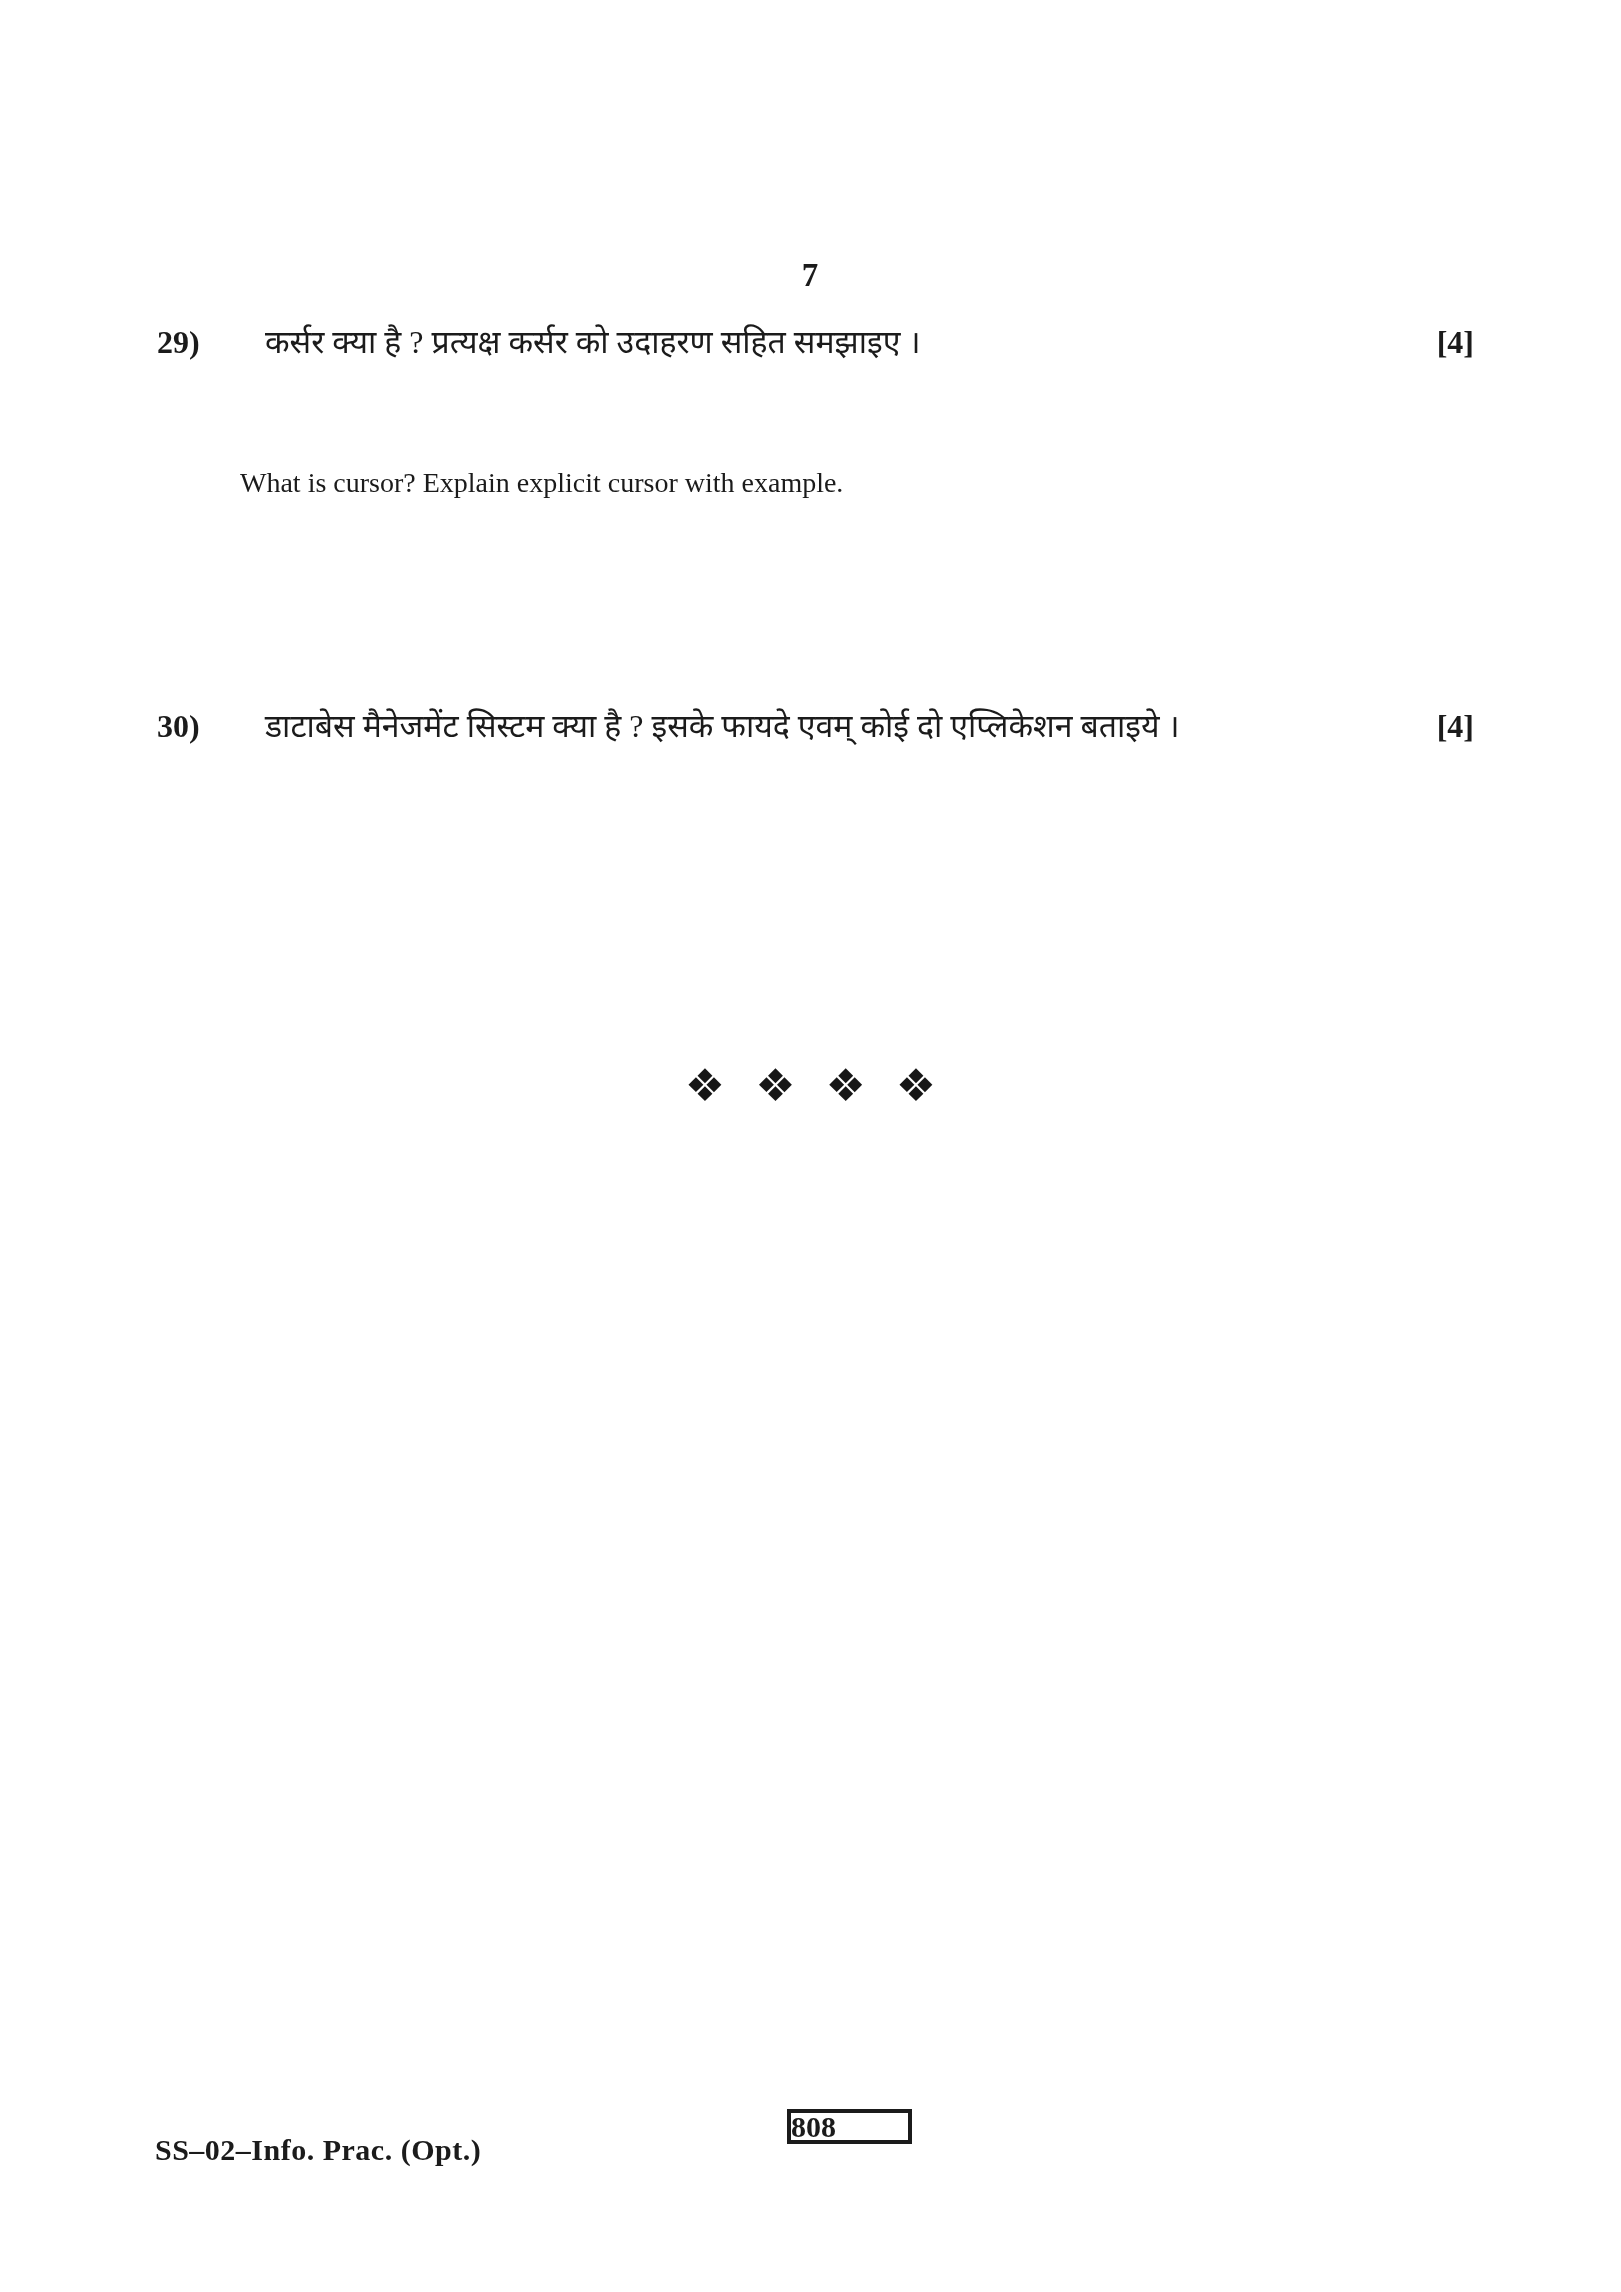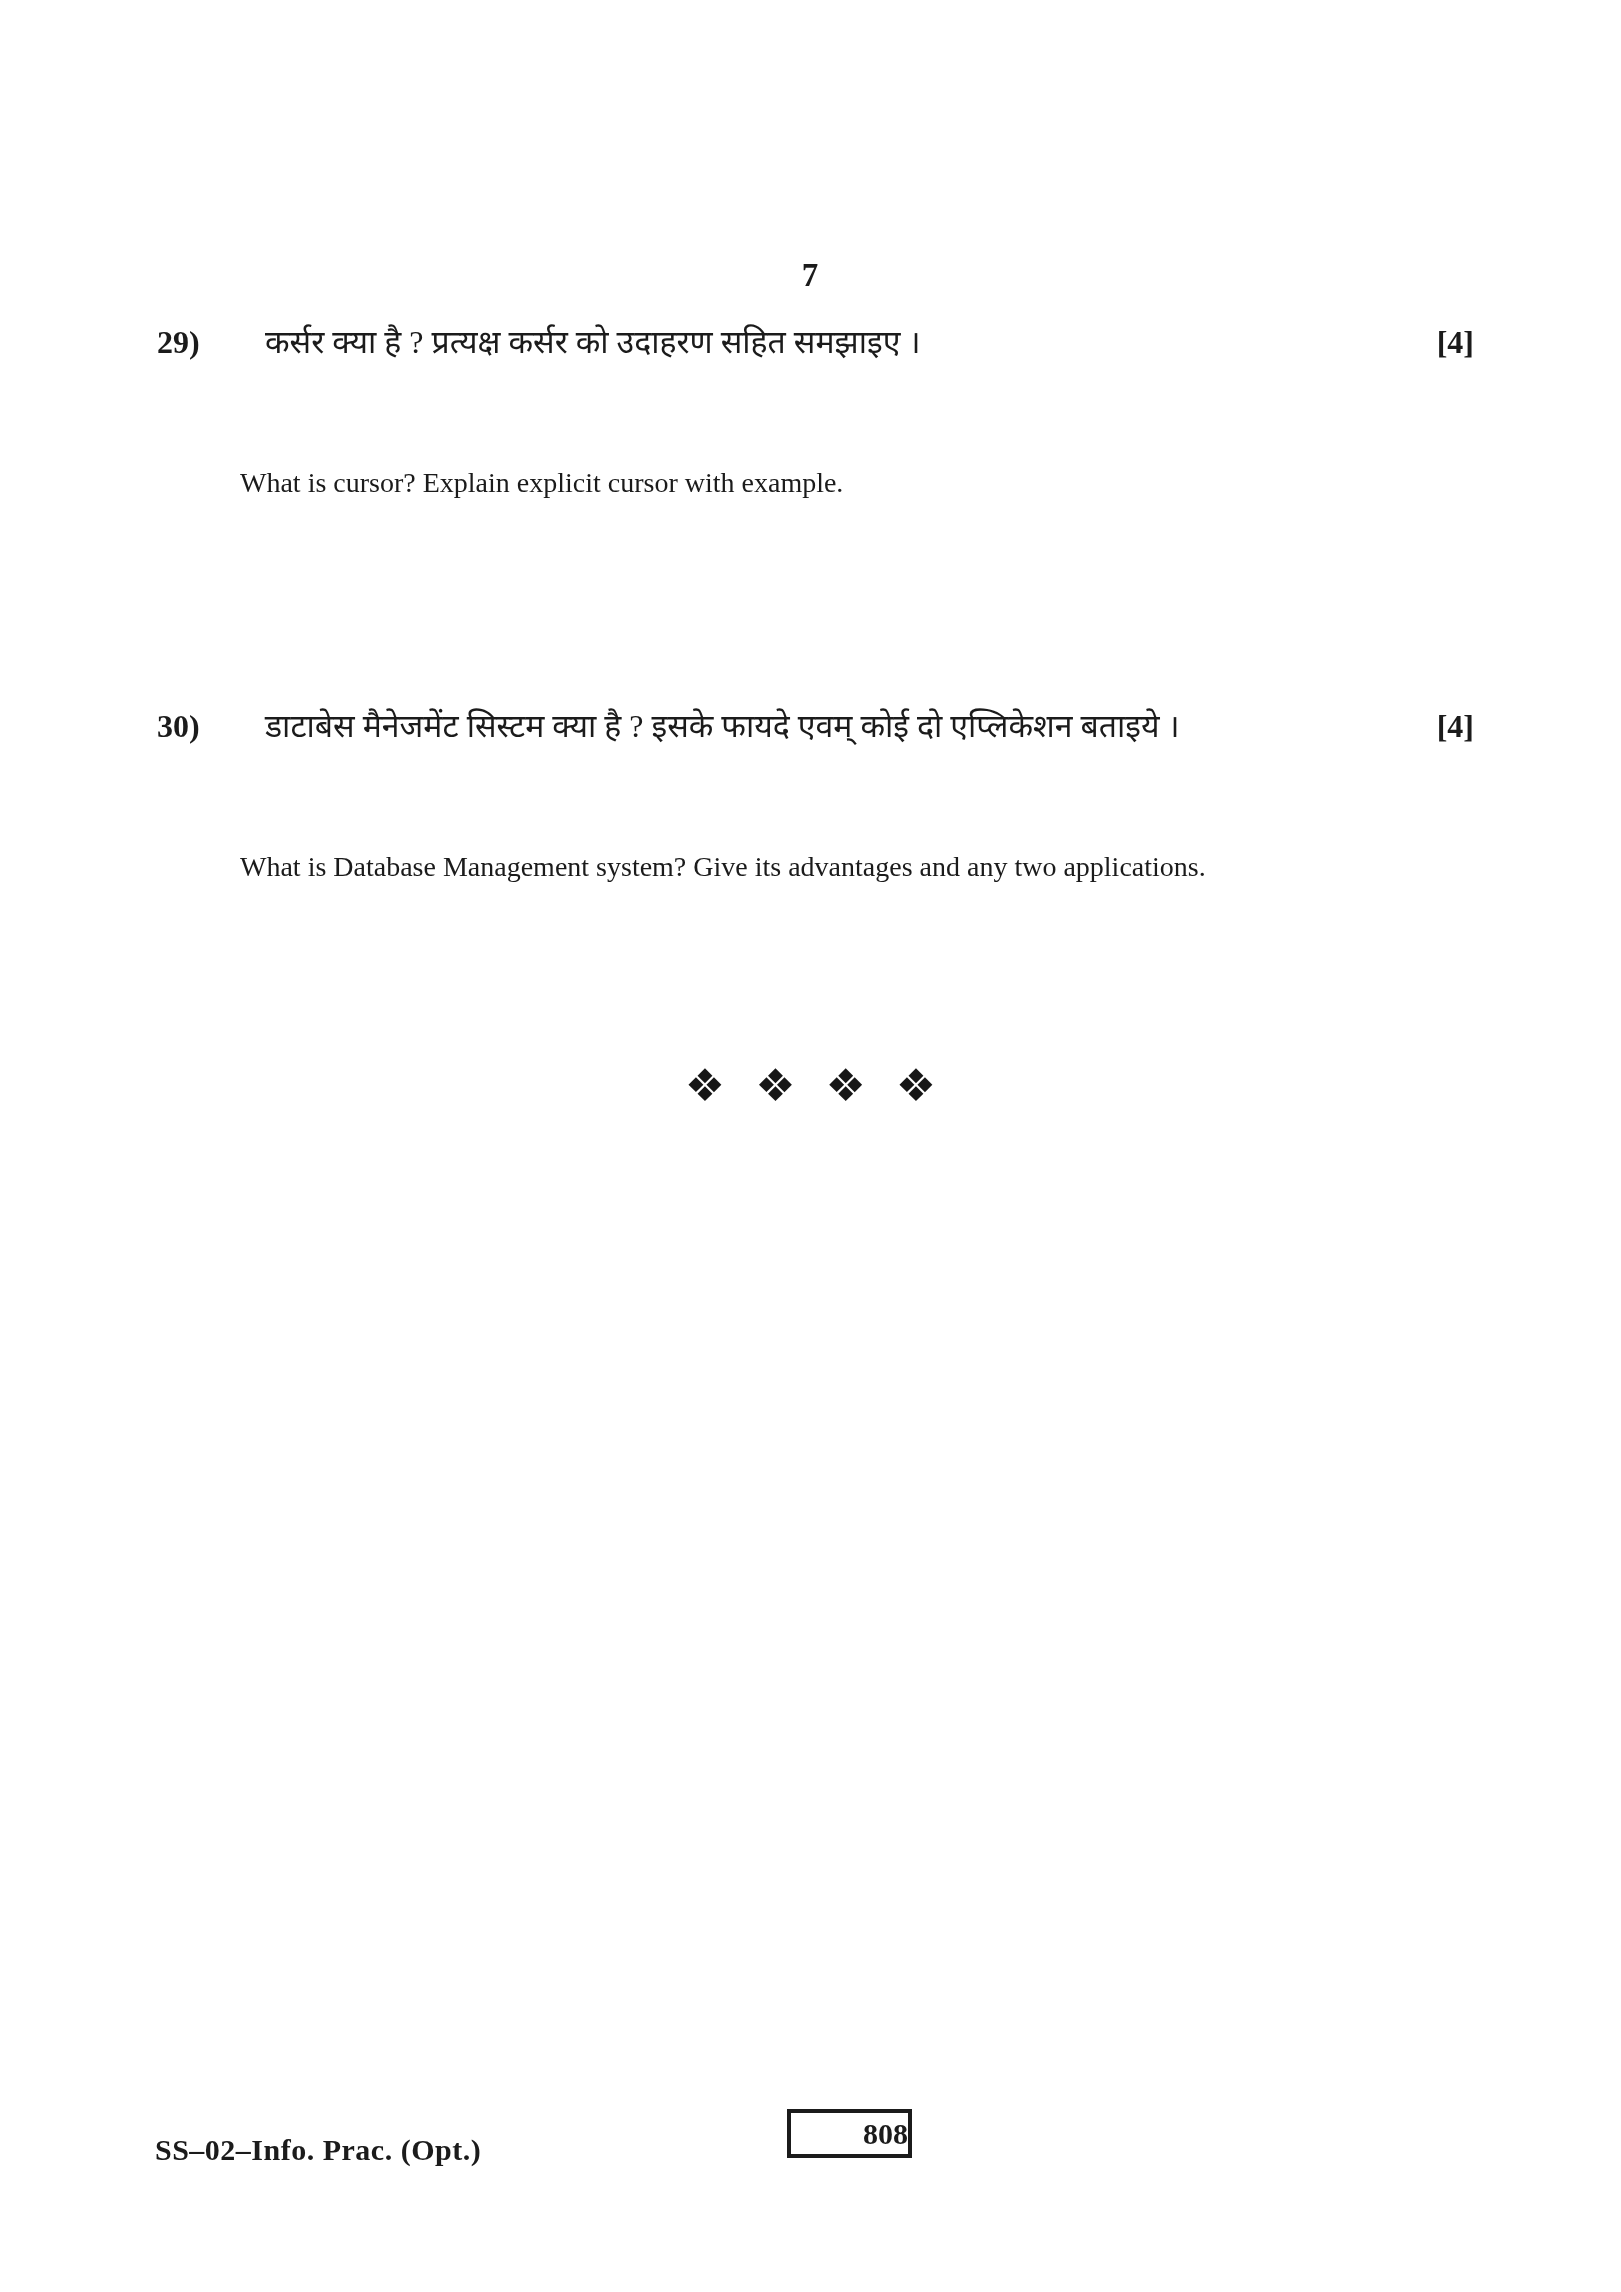--- a/index.html
+++ b/index.html
@@ -78,26 +78,26 @@
     top: 2133px;
     font-size: 30px;
     font-weight: 700;
     letter-spacing: 0.5px;
   }
   .booklet-code-box {
     position: absolute;
     left: 787px;
     top: 2109px;
     width: 125px;
-    height: 49px;
+    height: 35px;
     box-sizing: border-box;
     border: 4.9px solid #1b1b1b;
     display: flex;
     align-items: center;
-    justify-content: flex-end;
+    justify-content: flex-start;
     font-size: 30px;
     font-weight: 700;
   }
 </style>
 </head>
 <body>
 
 <div class="page">
 
   <div class="page-number">7</div>
@@ -110,21 +110,20 @@
     </div>
     <p class="q-english">What is cursor? Explain explicit cursor with example.</p>
   </section>
 
   <section class="question" id="q30">
     <div class="q-row">
       <span class="q-num">30)</span>
       <span class="q-hindi">डाटाबेस मैनेजमेंट सिस्टम क्या है ? इसके फायदे एवम् कोई दो एप्लिकेशन बताइये ।</span>
       <span class="q-marks">[4]</span>
     </div>
-    <p class="q-english">What is Database Management system? Give its advantages and any two applications.</p>
   </section>
 
   <div class="ornament-row">❖ ❖ ❖ ❖</div>
 
   <div class="footer-paper-code">SS–02–Info. Prac. (Opt.)</div>
 
   <div class="booklet-code-box">
     <span>808</span>
   </div>
 

